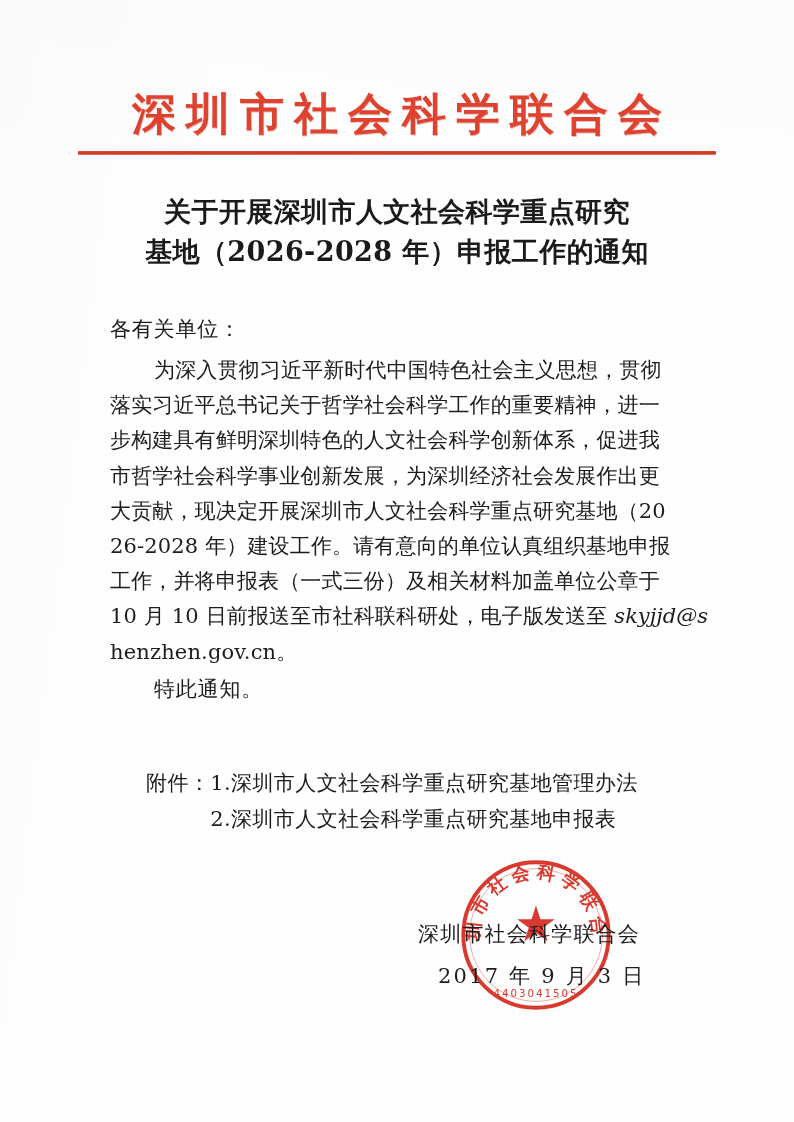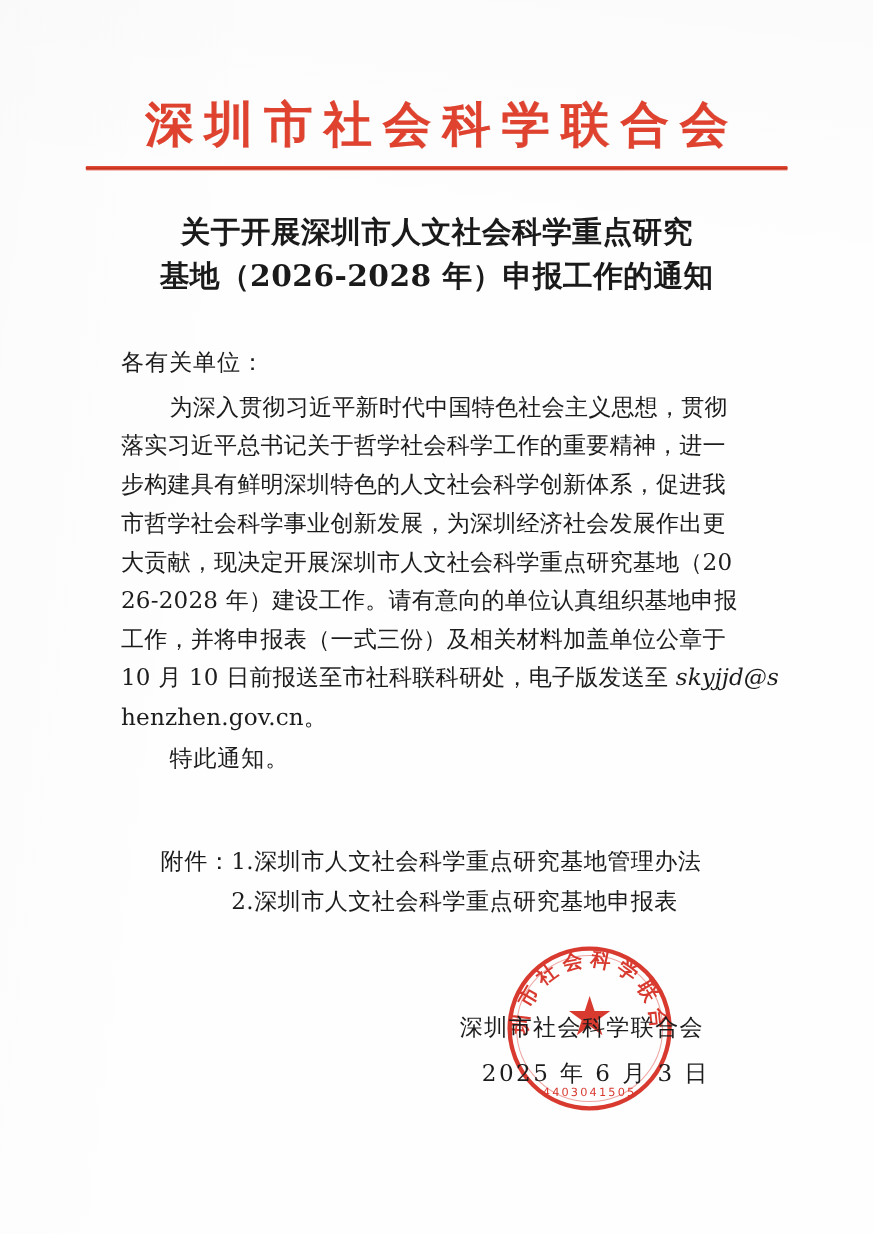--- a/index.html
+++ b/index.html
@@ -230,17 +230,17 @@
       <text font-size="23" font-weight="700" fill="#d6291e" font-family="'DejaVu Serif','Liberation Serif',serif" letter-spacing="7">
         <textPath href="#sealArc" startOffset="50%" text-anchor="middle">深圳市社会科学联合会</textPath>
       </text>
       <text x="100" y="108" text-anchor="middle" font-size="62" fill="#d6291e">★</text>
       <text x="100" y="178" text-anchor="middle" font-size="13" fill="#d6291e" font-family="'DejaVu Sans','Liberation Sans',sans-serif" letter-spacing="2.5">4403041505</text>
     </svg>
   </div>
 
   <div class="signature">
     <div class="sig-org">深圳市社会科学联合会</div>
-    <div class="sig-date">2025 年 6 月 3 日</div>
+    <div class="sig-date">2017 年 9 月 3 日</div>
   </div>
 
   <div class="scan-noise"></div>
 </div>
 
 </body></html>

